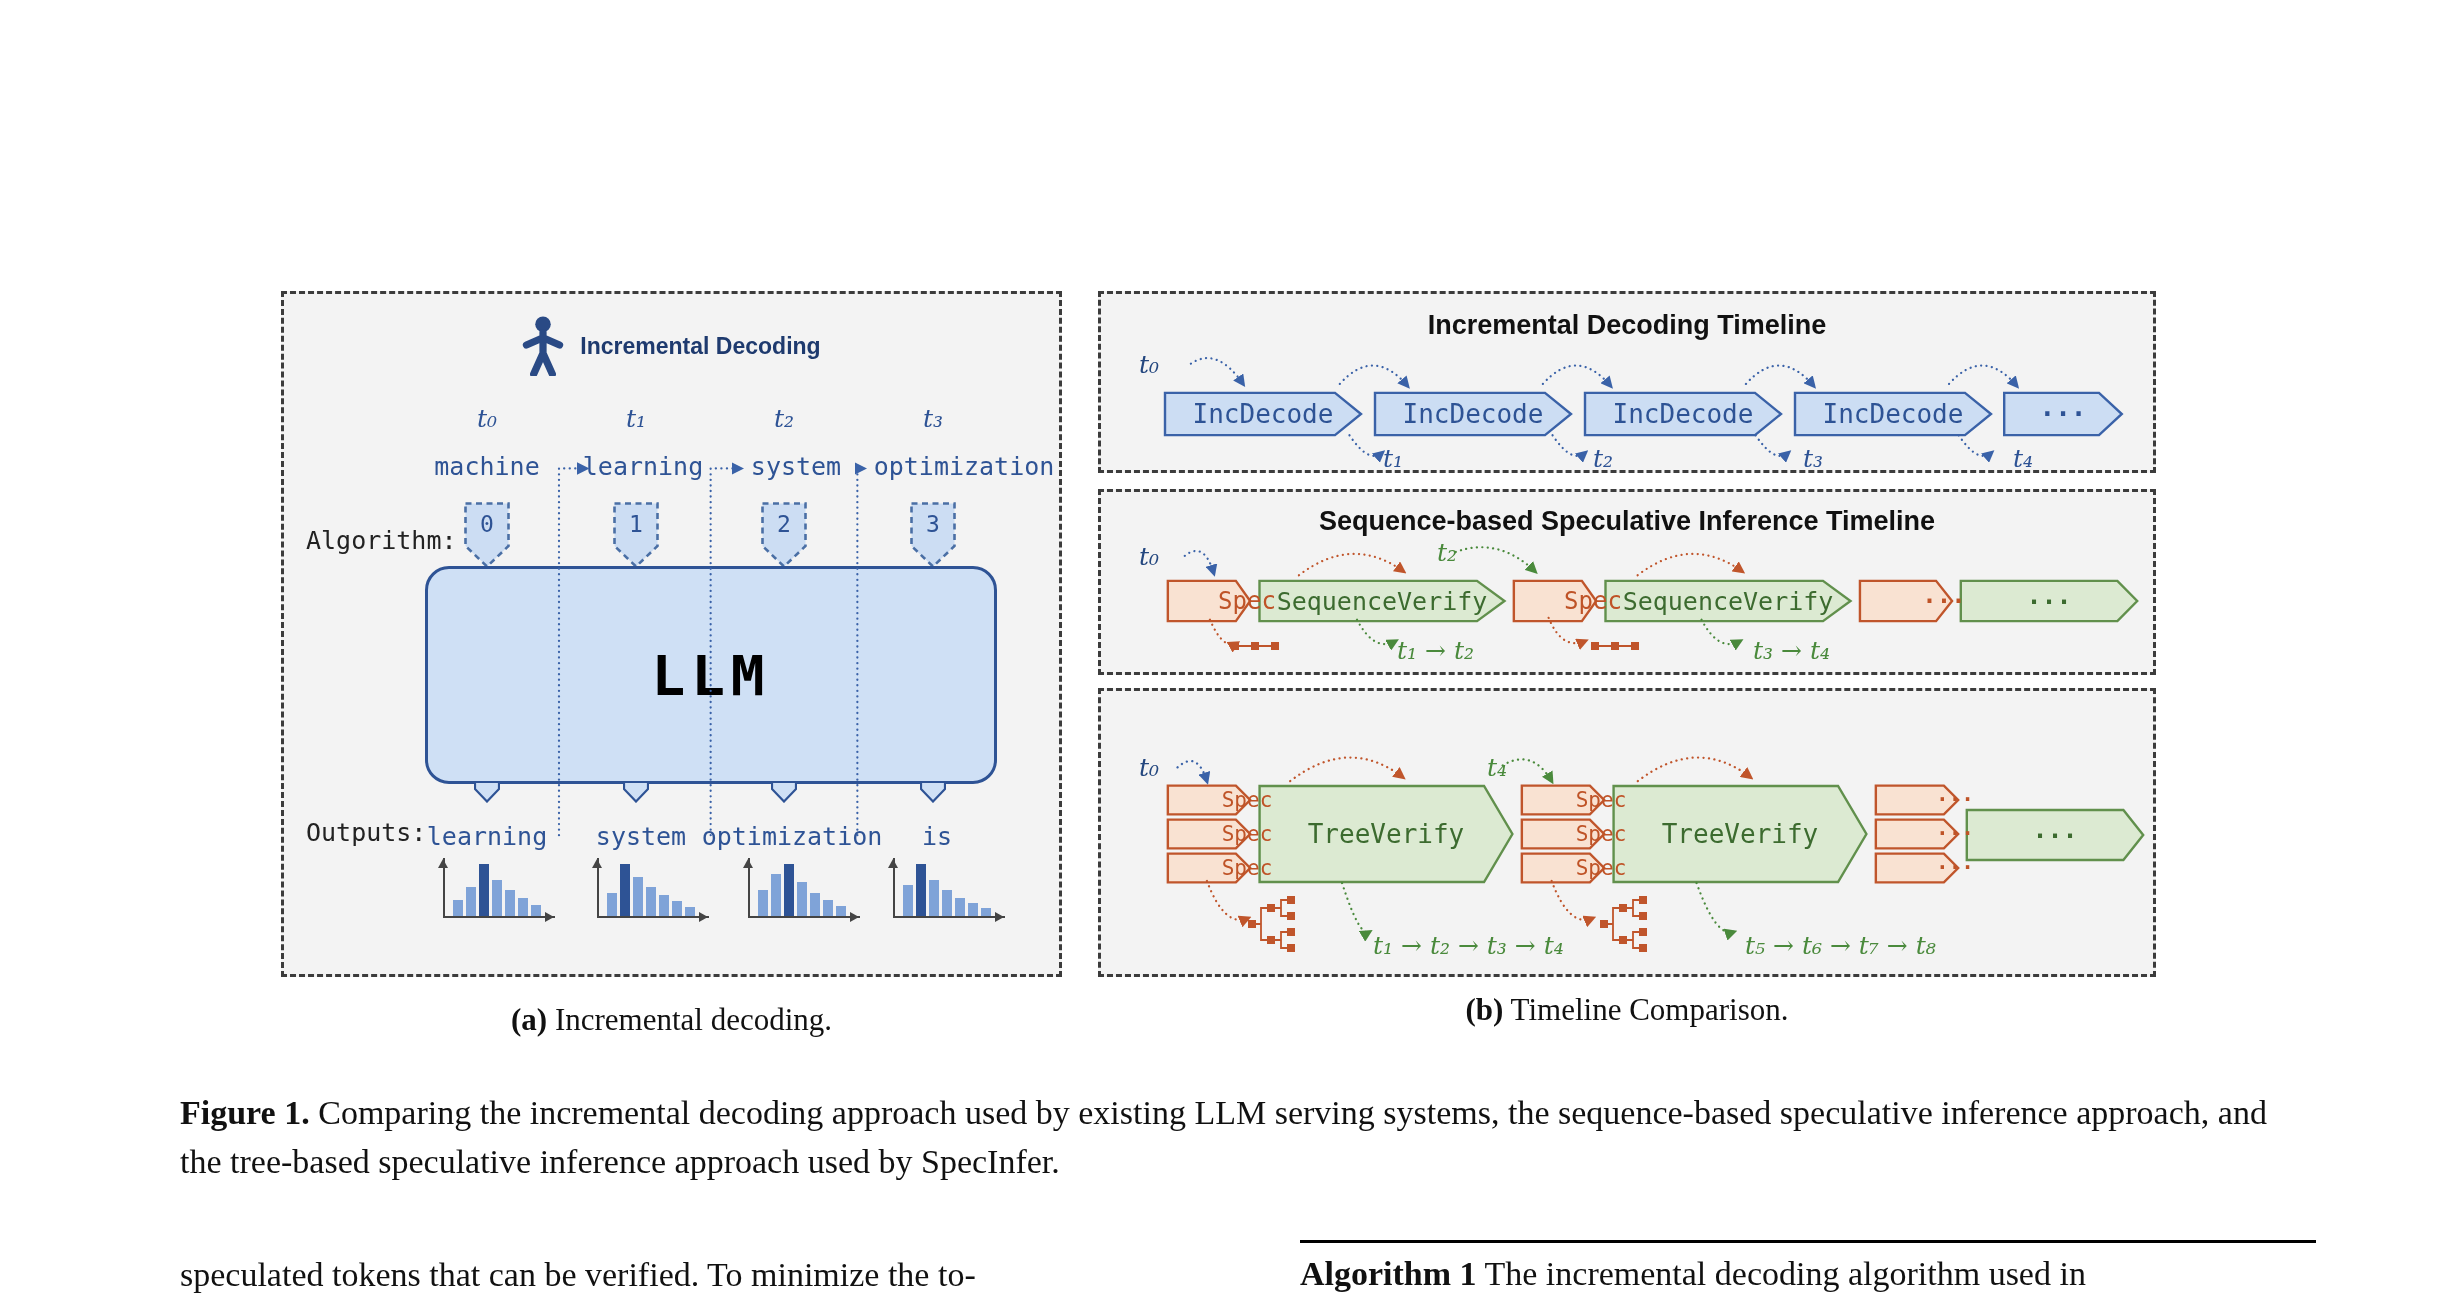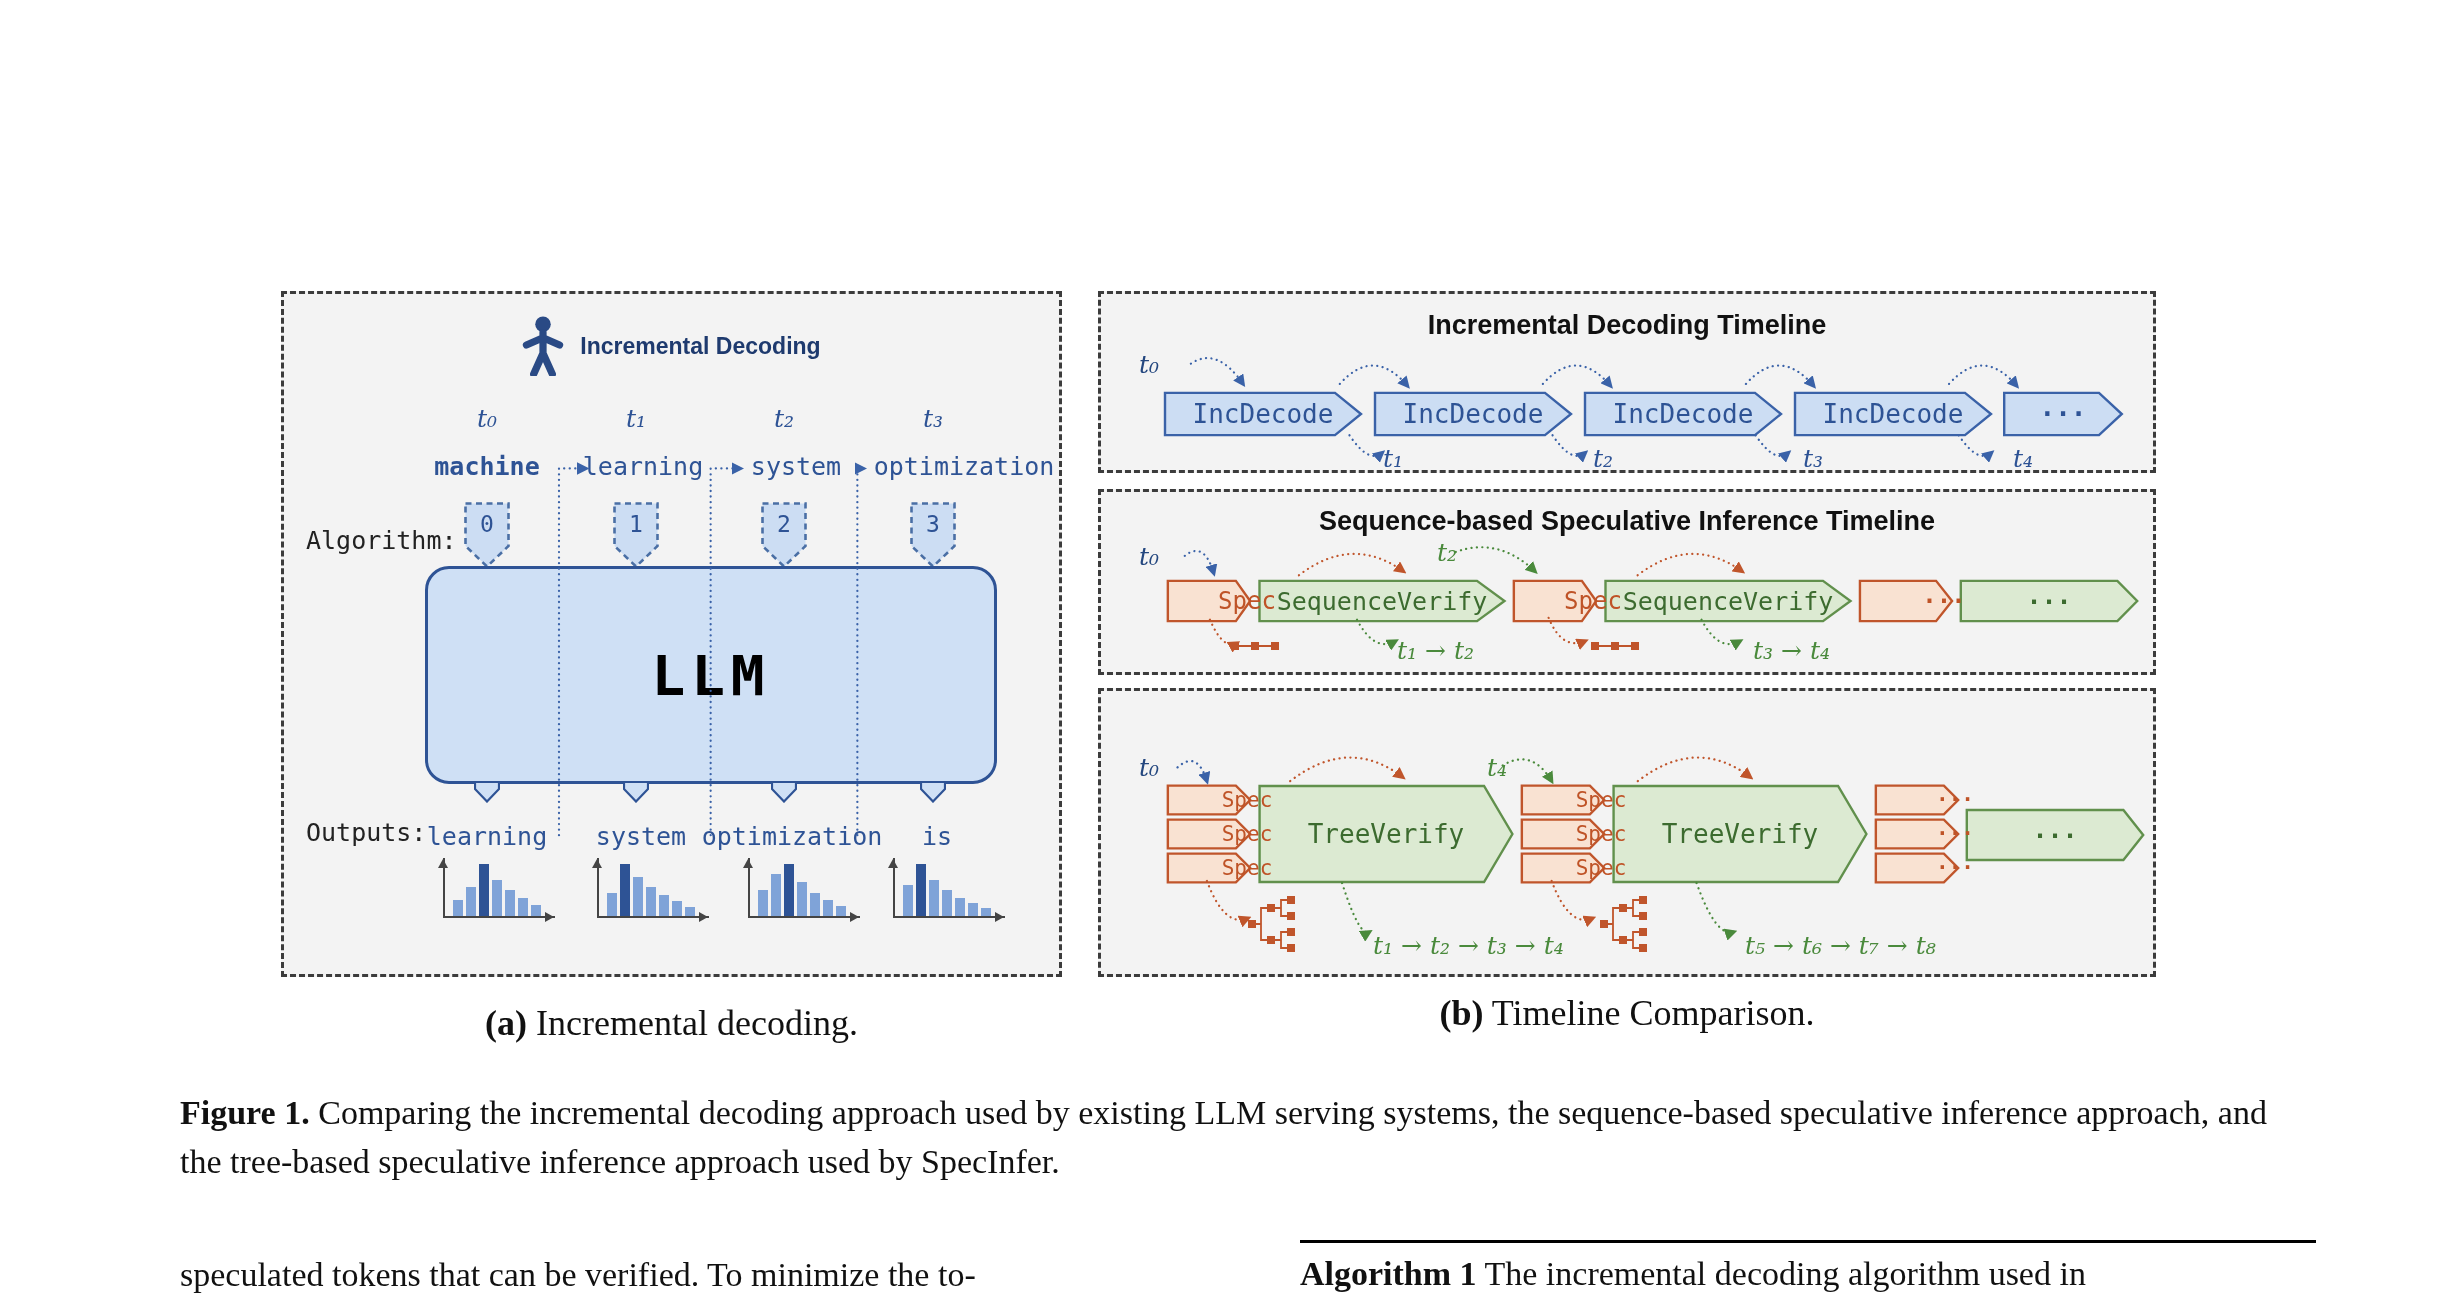--- a/index.html
+++ b/index.html
@@ -5,21 +5,21 @@
   html,body{margin:0;padding:0;}
   body{width:2450px;height:1300px;background:#ffffff;position:relative;overflow:hidden;
        font-family:"Liberation Serif", serif;}
   .abs{position:absolute;}
   .dpanel{position:absolute;background:#f3f3f3;border:3px dashed #3c3c3c;box-sizing:border-box;}
   .t-math{position:absolute;font-family:"DejaVu Serif", serif;font-style:italic;font-size:25px;color:#2e5395;white-space:nowrap;}
   .t-green{color:#4a8a3c;}
   .word{position:absolute;font-family:"DejaVu Sans Mono", monospace;font-size:25px;color:#2e5395;transform:translateX(-50%);white-space:nowrap;}
   .side-label{position:absolute;font-family:"DejaVu Sans Mono", monospace;font-size:25px;color:#222;white-space:nowrap;}
   .tl-title{position:absolute;left:0;right:0;text-align:center;font-family:"Liberation Sans", sans-serif;font-weight:bold;font-size:27px;color:#111;}
-  .cap{position:absolute;text-align:center;font-size:36px;color:#111;}
+  .cap{position:absolute;text-align:center;font-size:31px;color:#111;}
   .serif-text{font-family:"Liberation Serif", serif;font-size:34px;color:#111;}
   
   .tbox{position:absolute;}
   .tbox svg{position:absolute;inset:0;width:100%;height:100%;overflow:visible;}
   .tbox .bl{position:relative;z-index:1;display:flex;align-items:center;justify-content:center;
             width:100%;height:100%;font-family:"DejaVu Sans Mono", monospace;white-space:nowrap;}
   .p-blue{fill:#ccddf3;stroke:#3a62a8;stroke-width:2.4;vector-effect:non-scaling-stroke;}
   .p-orange{fill:#f9e2d2;stroke:#c0552b;stroke-width:2.4;vector-effect:non-scaling-stroke;}
   .p-green{fill:#dcead2;stroke:#61904c;stroke-width:2.4;vector-effect:non-scaling-stroke;}
   .txt-blue{color:#2e5395;font-size:26px;}
@@ -70,21 +70,21 @@
       <path d="M20 16 V36 M20 36 L11 56 M20 36 L29 56 M20 21 L4 28 M20 21 L36 28" stroke="#2a4a85" stroke-width="7" stroke-linecap="round" fill="none"></path>
     </svg>
     <span style="font-family:'Liberation Sans',sans-serif;font-weight:bold;font-size:23px;color:#1e3a6e;">Incremental Decoding</span>
   </div>
 
   <span class="t-math" style="left:203px;top:110px;transform:translateX(-50%);">t₀</span>
   <span class="t-math" style="left:352px;top:110px;transform:translateX(-50%);">t₁</span>
   <span class="t-math" style="left:500px;top:110px;transform:translateX(-50%);">t₂</span>
   <span class="t-math" style="left:649px;top:110px;transform:translateX(-50%);">t₃</span>
 
-  <span class="word" style="left:203px;top:158px;font-weight:bold;">machine</span>
+  <span class="word" style="left:203px;top:158px;">machine</span>
   <span class="word" style="left:359px;top:158px;">learning</span>
   <span class="word" style="left:512px;top:158px;">system</span>
   <span class="word" style="left:680px;top:158px;">optimization</span>
 
   <span class="side-label" style="left:22px;top:232px;">Algorithm:</span>
 
   <div class="abs" style="left:180px;top:208px;width:46px;height:66px;">
     <svg width="46" height="66" viewBox="0 0 46 66">
         <path d="M1.5 1.5 H44.5 V44 L23 64.5 L1.5 44 Z" fill="#ccddf3" stroke="#4a6fa5" stroke-width="2.6" stroke-dasharray="6 4.5"></path>
       </svg>

